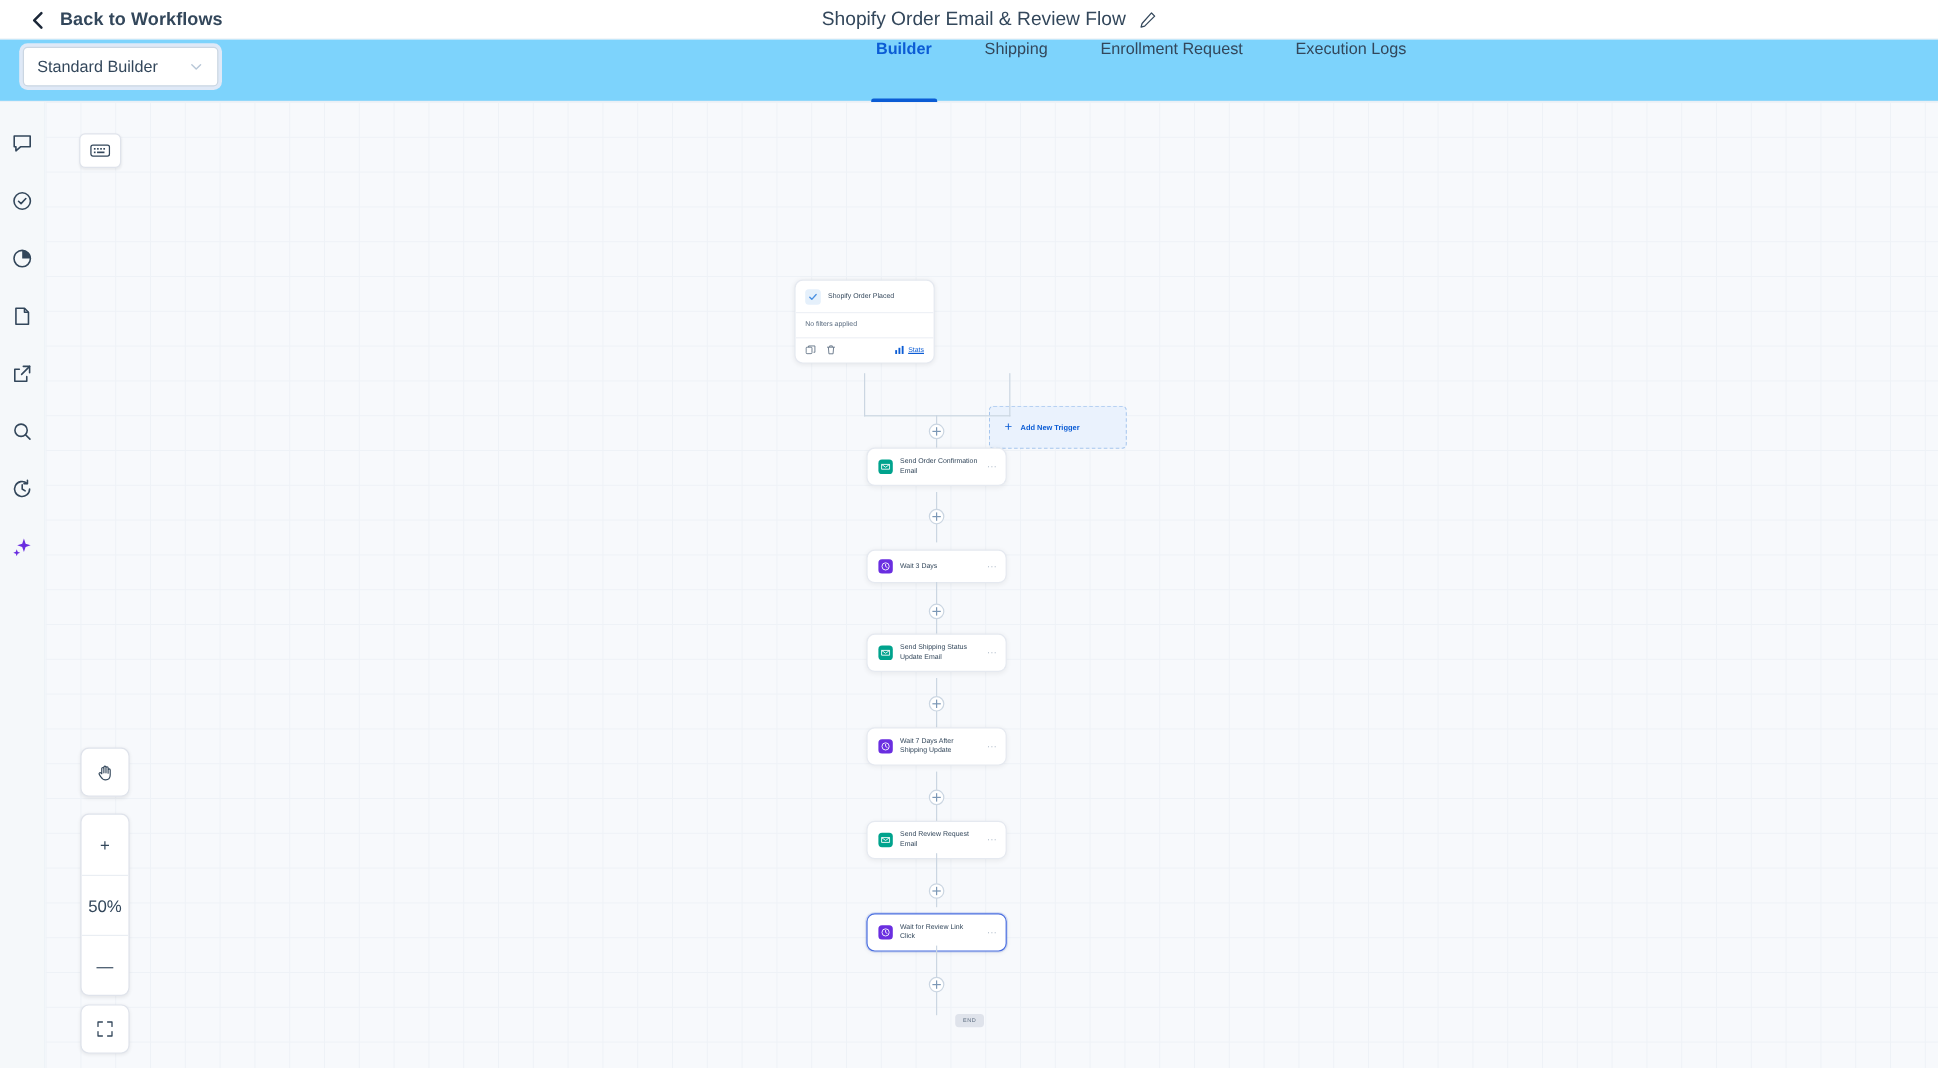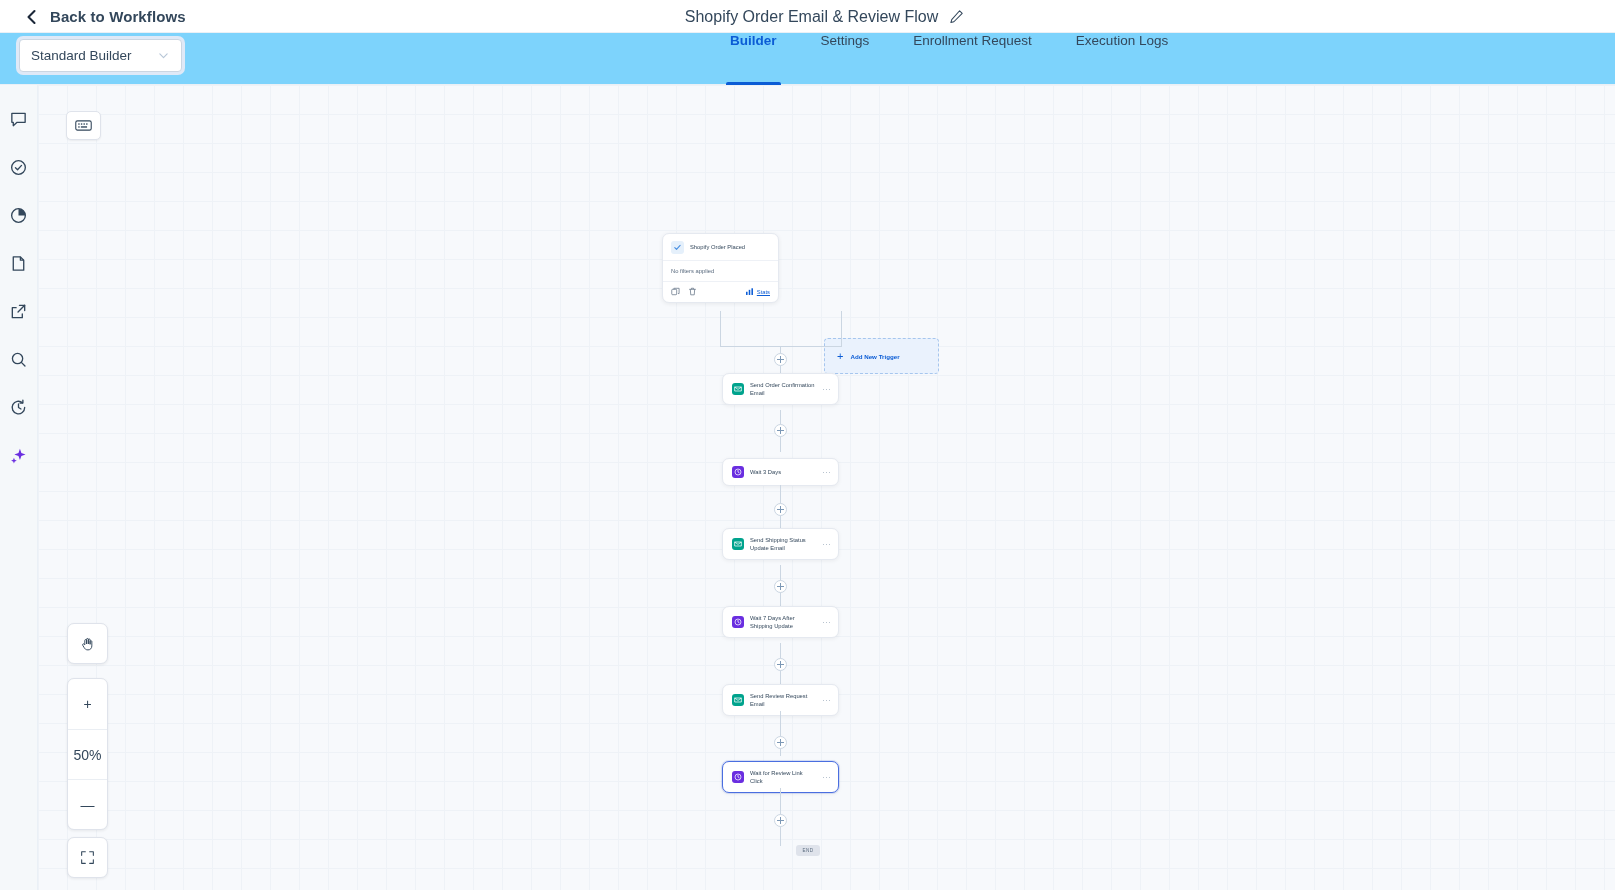--- a/index.html
+++ b/index.html
@@ -231,21 +231,21 @@
 
   <div class="subbar">
     <div class="builder-select">
       <span class="builder-select-label">Standard Builder</span>
       <svg class="chev-down" viewBox="0 0 16 16">
         <path d="M3.5 6 L8 10.5 L12.5 6" fill="none" stroke="#7c98b6" stroke-width="1.4" stroke-linecap="round" stroke-linejoin="round"></path>
       </svg>
     </div>
     <div class="tabs">
       <div class="tab active">Builder</div>
-      <div class="tab">Settings</div>
+      <div class="tab">Shipping</div>
       <div class="tab">Enrollment Request</div>
       <div class="tab">Execution Logs</div>
     </div>
   </div>
 
   <div class="rail">
     <div class="rail-btn">
       <svg viewBox="0 0 20 20">
         <path d="M3 3.5 H17 V13 H8.5 L4.5 16.5 V13 H3 Z" fill="none" stroke="#33475b" stroke-width="1.4" stroke-linejoin="round"></path>
       </svg>

